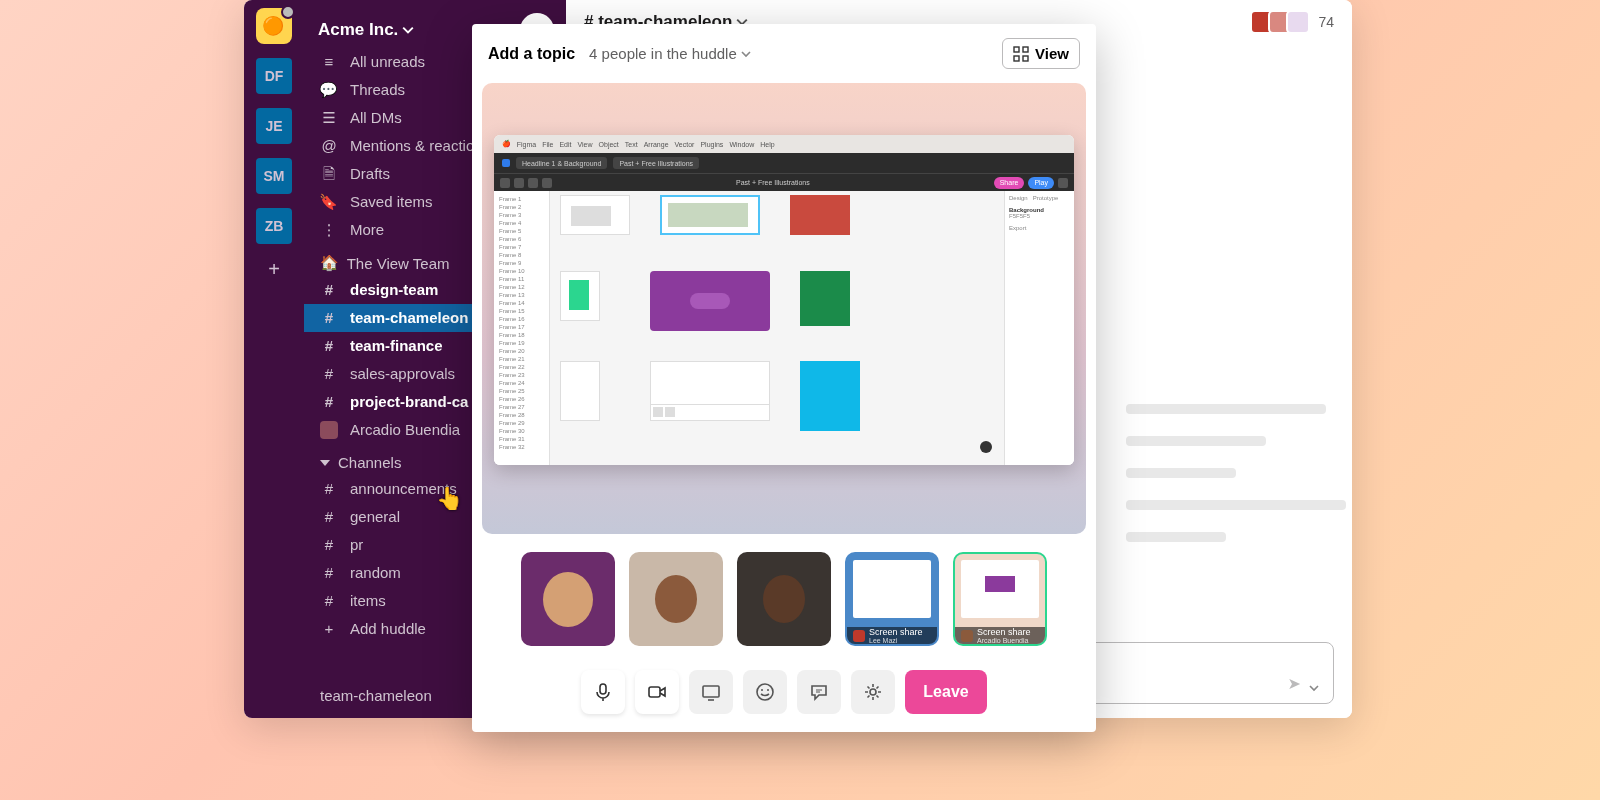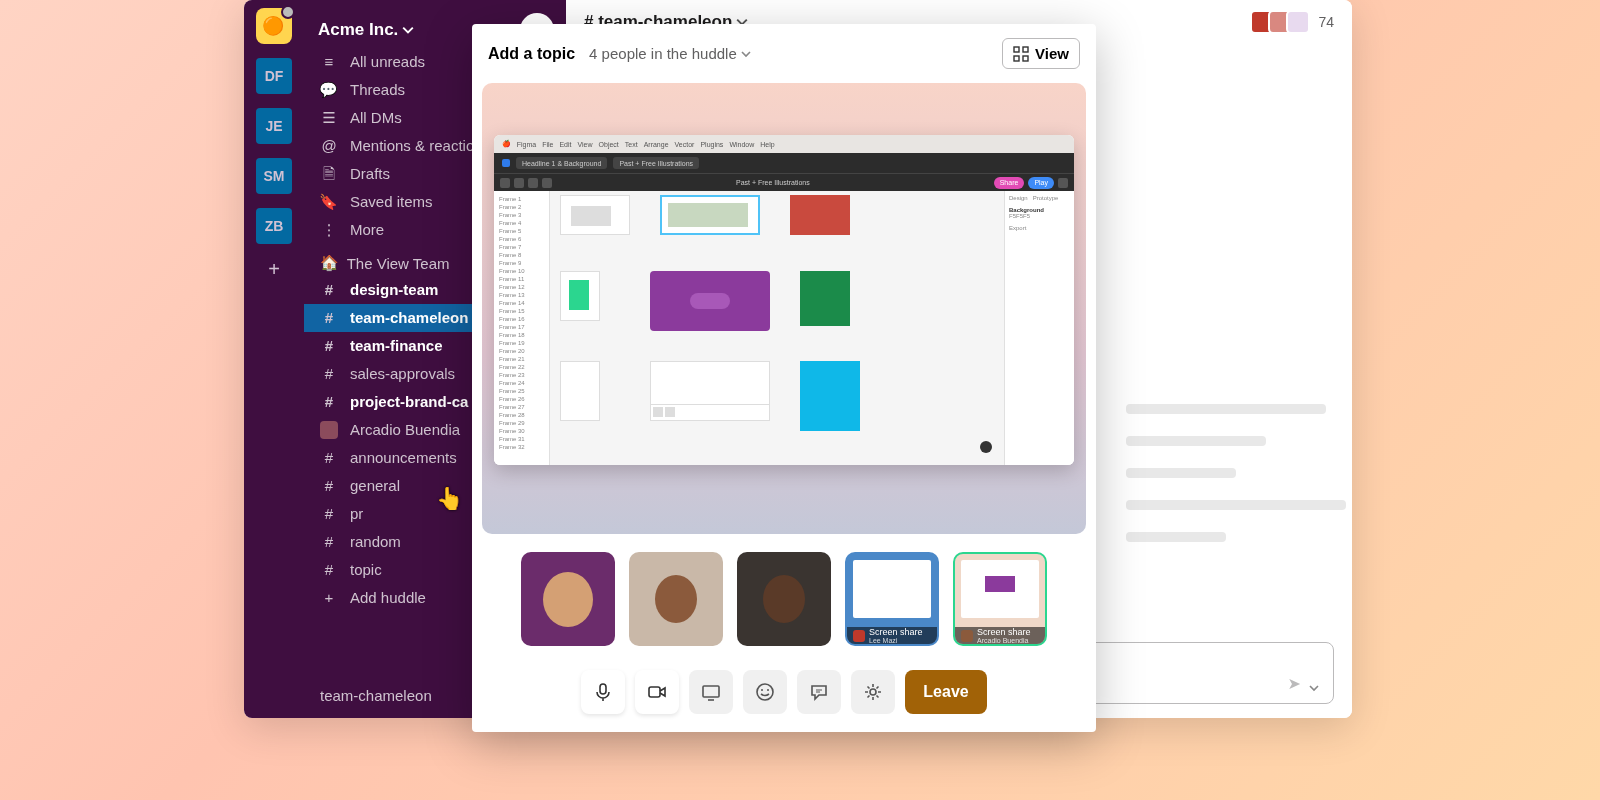--- a/index.html
+++ b/index.html
@@ -65,21 +65,21 @@
   .fig-right{width:70px;background:#fff;border-left:1px solid #E0E0E0;font-size:6px;padding:4px;color:#888;}
   .tiles{display:flex;gap:14px;justify-content:center;padding:18px 10px 14px;}
   .tile{width:94px;height:94px;border-radius:10px;background:#888;position:relative;overflow:hidden;}
   .tile.share{border:2px solid transparent;}
   .tile.share.selected{border-color:#2BD68F;}
   .tile-label{position:absolute;bottom:0;left:0;right:0;background:rgba(0,0,0,0.55);color:#fff;font-size:9px;padding:0 6px;display:flex;align-items:center;gap:4px;}
   .tile-label .sm-av{width:12px;height:12px;border-radius:3px;background:#C0392B;}
   .controls{display:flex;justify-content:center;gap:10px;padding:10px 0 18px;}
   .cbtn{width:44px;height:44px;border-radius:8px;background:#F0F0F0;display:flex;align-items:center;justify-content:center;cursor:pointer;color:#444;}
   .cbtn.on{background:#fff;box-shadow:0 2px 4px rgba(0,0,0,0.1);}
-  .leave{height:44px;border-radius:8px;background:#a16207;color:#fff;font-weight:700;font-size:16px;padding:0 18px;display:flex;align-items:center;cursor:pointer;}
+  .leave{height:44px;border-radius:8px;background:#ec4899;color:#fff;font-weight:700;font-size:16px;padding:0 18px;display:flex;align-items:center;cursor:pointer;}
   .cursor{position:absolute;left:436px;top:486px;font-size:22px;color:#fff;text-shadow:0 0 3px #000;pointer-events:none;z-index:5;}
 
   .face{width:100%;height:100%;display:flex;align-items:center;justify-content:center;}
   .head{border-radius:50%;}
 </style>
 </head>
 <body>
 
 <div class="slack-app">
 
@@ -160,40 +160,44 @@
           <div class="sb-item bold">
             <span class="ico hash">#</span>
             <span>project-brand-ca</span>
           </div>
           <div class="sb-item">
             <span class="avatar-tiny ico"></span>
             <span>Arcadio Buendia</span>
           </div>
         </div>
 
+      <div class="sb-heading">
+          <span class="caret"></span>
+          <span>Channels</span>
+        </div>
       <div id="ch-items">
           <div class="sb-item">
             <span class="ico hash">#</span>
             <span>announcements</span>
           </div>
           <div class="sb-item">
             <span class="ico hash">#</span>
             <span>general</span>
           </div>
           <div class="sb-item">
             <span class="ico hash">#</span>
             <span>pr</span>
           </div>
           <div class="sb-item">
             <span class="ico hash">#</span>
             <span>random</span>
           </div>
           <div class="sb-item">
             <span class="ico hash">#</span>
-            <span>topic</span>
+            <span>items</span>
           </div>
         </div>
       <div class="sb-item">
           <span class="ico">+</span>
           <span>Add huddle</span>
         </div>
     </div>
     <div class="sb-footer">team-chameleon</div>
   </div>
 

